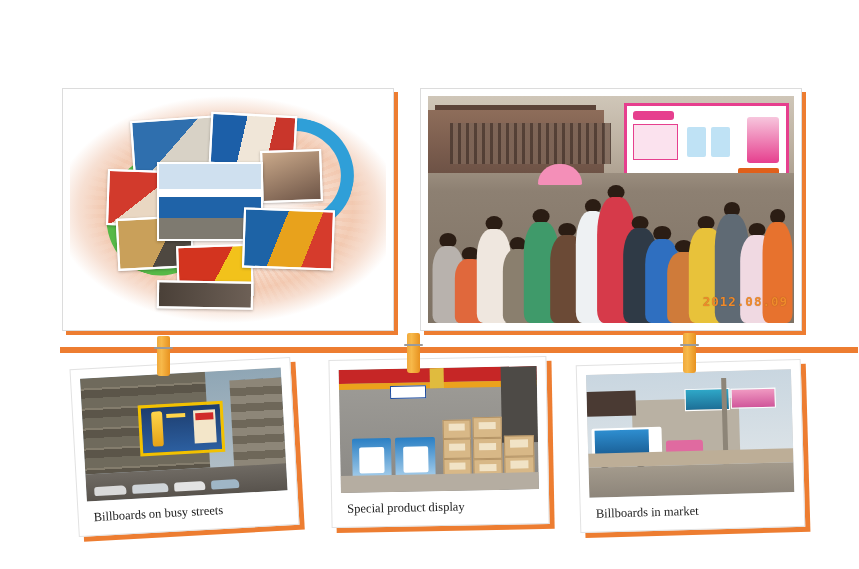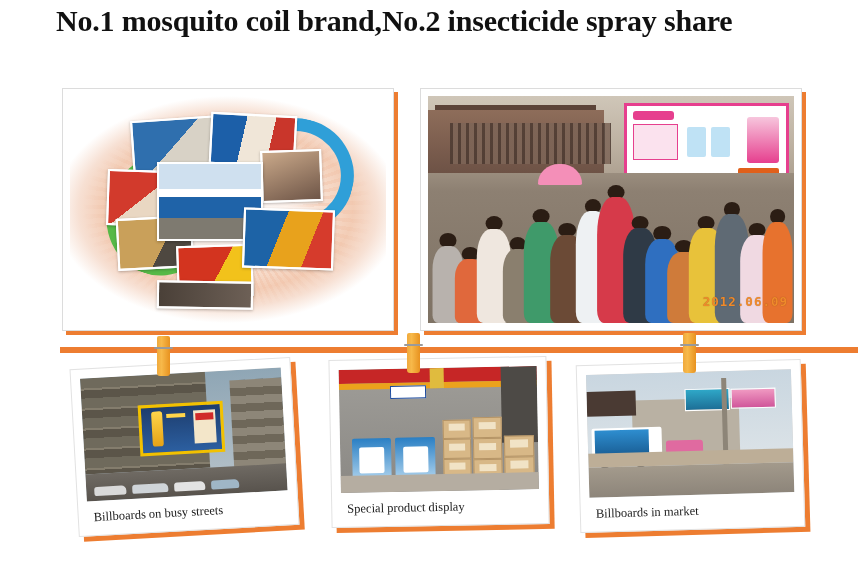--- a/index.html
+++ b/index.html
@@ -265,21 +265,20 @@
   .mk-truck .twheel{ position:absolute; bottom:-9%; width:16%; height:22%; border-radius:50%; background:#2b2b2b;}
   .mk-stall  { position:absolute; left:38%; top:55%; width:18%; height:16%; background:#e06aa0; border-radius:3px;}
   .mk-road   { position:absolute; left:0; bottom:0; width:100%; height:24%; background:linear-gradient(#a39a8c,#8d857a); }
   .mk-dirt   { position:absolute; left:0; bottom:24%; width:100%; height:12%; background:#bdae97; }
 </style>
 </head>
 <body>
 
 <div id="slide">
 
-  <div id="title">No.1 mosquito coil brand,No.2 insecticide spray share</div>
 
   <div id="frame-collage" class="top-frame">
     <div class="photo">
       <div class="burst"></div>
 
       <div class="collage-ring">
         <div class="arrow-swoosh sw-green"></div>
         <div class="arrow-swoosh sw-blue"></div>
 
         <div class="tile" style="left:12%; top:4%; width:36%; height:30%; transform:rotate(-4deg);">
@@ -389,21 +388,21 @@
         <div class="person" style="left:85%; width:10%; height:58%;">
             <span class="head" style="top:0; width:46%; height:14%; background:#2b1d14;"></span>
             <span class="body" style="top:12%; width:92%; height:88%; background:#f0d9e2;"></span>
           </div>
         <div class="person" style="left:91%; width:9%;  height:66%;">
             <span class="head" style="top:0; width:48%; height:13%; background:#2b1d14;"></span>
             <span class="body" style="top:11%; width:94%; height:89%; background:#e7722e;"></span>
           </div>
       </div>
 
-      <div class="timestamp">2012.06.09</div>
+      <div class="timestamp">2012.08.09</div>
     </div>
   </div>
 
   <div id="clothesline"></div>
   <div class="peg" id="peg-1"></div>
   <div class="peg" id="peg-2"></div>
   <div class="peg" id="peg-3"></div>
 
   <div id="card-1" class="polaroid">
     <div class="pshot">

